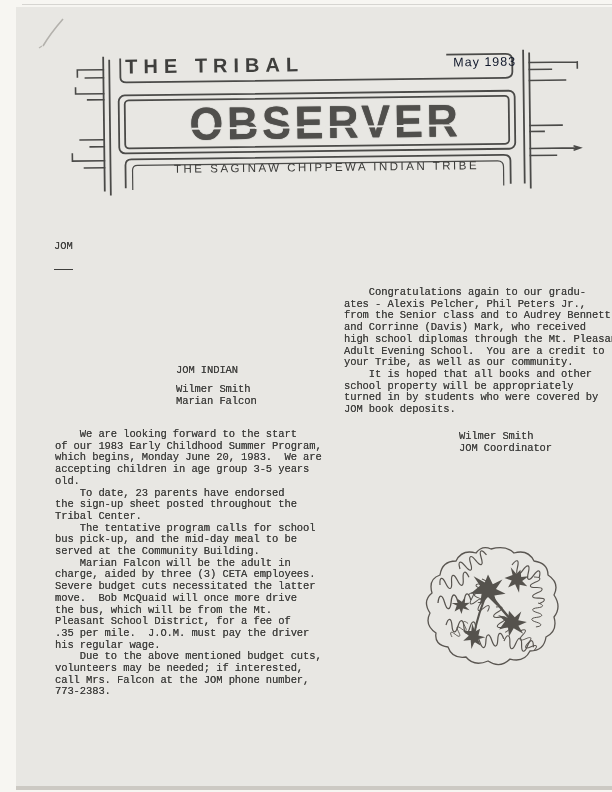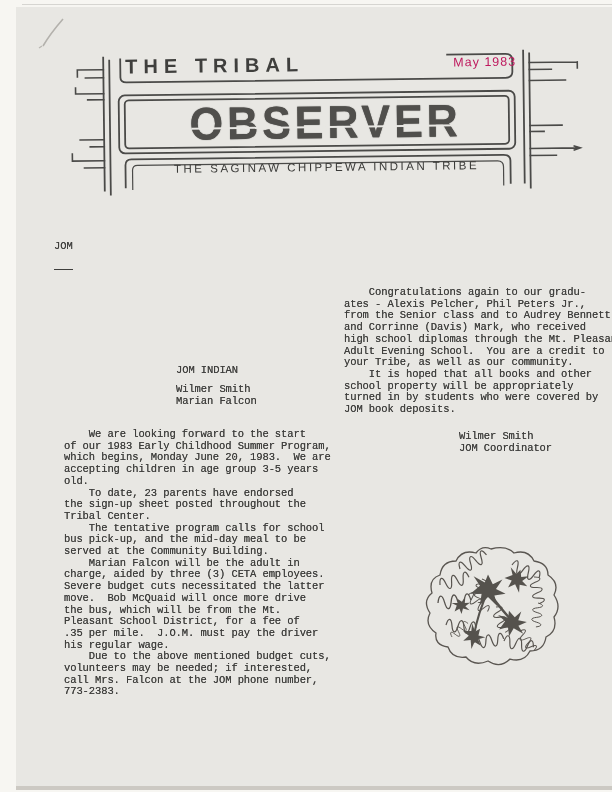--- a/index.html
+++ b/index.html
@@ -23,21 +23,21 @@
     transform:rotate(-0.7deg);transform-origin:50% 50%;
   }
   #masthead svg{position:absolute;left:0;top:0;}
   .mast-title1{
     position:absolute;left:60px;top:8px;
     font-size:20px;font-weight:bold;letter-spacing:6px;
     color:#3f3f3d;white-space:nowrap;
   }
   .mast-date{
     position:absolute;left:388px;top:12px;
-    font-size:12.5px;letter-spacing:1px;color:#be185d;white-space:nowrap;
+    font-size:12.5px;letter-spacing:1px;color:#0f172a;white-space:nowrap;
   }
   .mast-main{
     position:absolute;left:0;top:50px;width:100%;
     text-align:center;
   }
   .mast-main .stencil{
     position:relative;display:inline-block;
     font-size:46px;font-weight:bold;letter-spacing:4px;
     color:#504f4c;transform:scaleX(0.94);
     text-shadow:0 0 1px #504f4c;
@@ -104,21 +104,21 @@
   </div>
 
   <div class="tw" style="left:38px;top:241px;"><span class="jom-heading">JOM</span></div>
 
 
   <div class="tw" style="left:160px;top:365px;">JOM INDIAN</div>
 
   <div class="tw" style="left:160px;top:384px;">Wilmer Smith
 Marian Falcon</div>
 
-  <div class="tw" style="left:48px;top:429px;">    We are looking forward to the start
+  <div class="tw" style="left:39px;top:429px;">    We are looking forward to the start
 of our 1983 Early Childhood Summer Program,
 which begins, Monday June 20, 1983.  We are
 accepting children in age group 3-5 years
 old.
     To date, 23 parents have endorsed
 the sign-up sheet posted throughout the
 Tribal Center.
     The tentative program calls for school
 bus pick-up, and the mid-day meal to be
 served at the Community Building.

